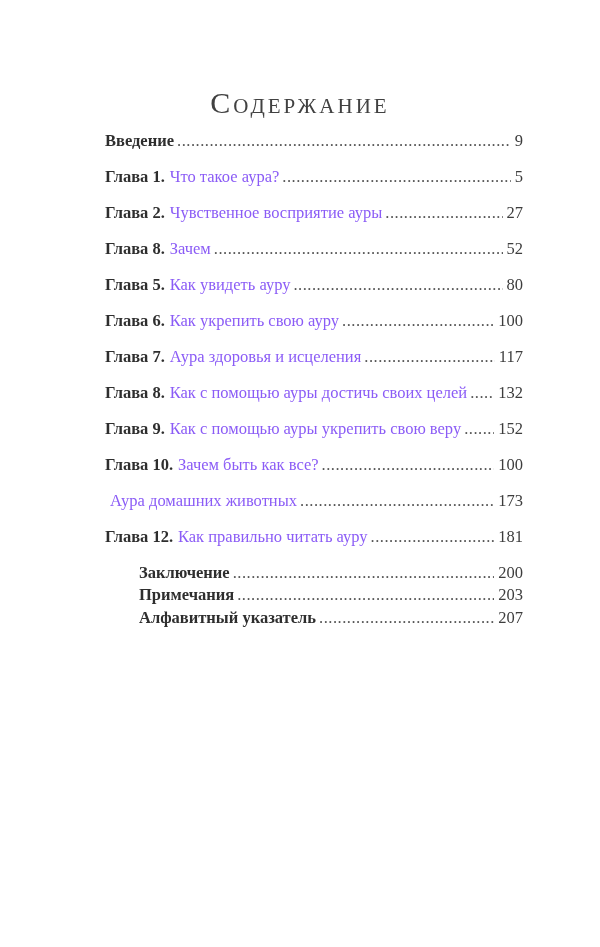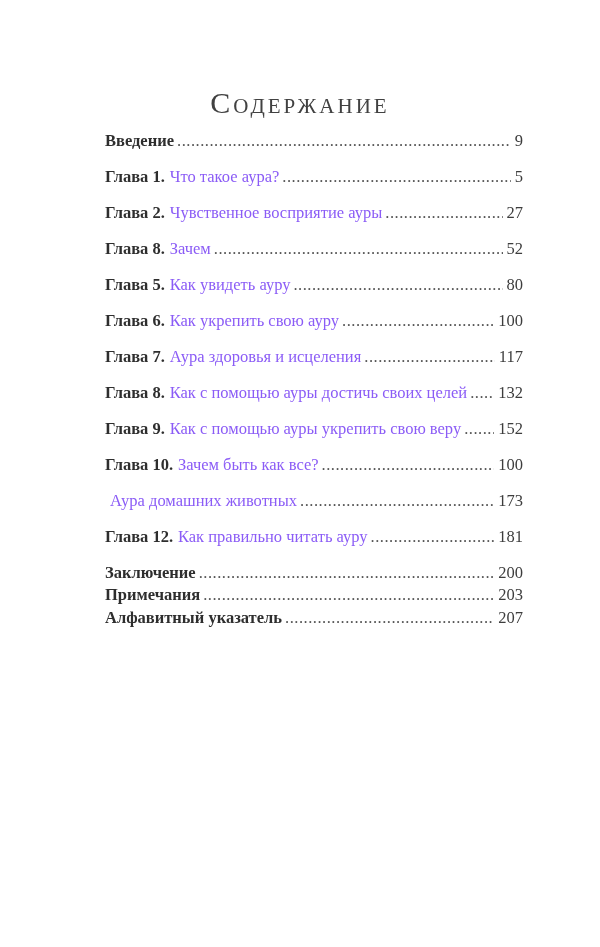--- a/index.html
+++ b/index.html
@@ -37,20 +37,21 @@
   }
   .toc-row {
     display: flex;
     align-items: flex-end;
     line-height: 36px;
     white-space: nowrap;
     font-size: 16.5px;
   }
   .toc-footer .toc-row {
     line-height: 22.4px;
+    margin-left: 34px;
   }
   .toc-bold {
     font-weight: 700;
     color: #2e2e2e;
   }
   .toc-text {
     color: #8b5cf6;
     margin-left: 0.3em;
   }
   .toc-text:empty {

